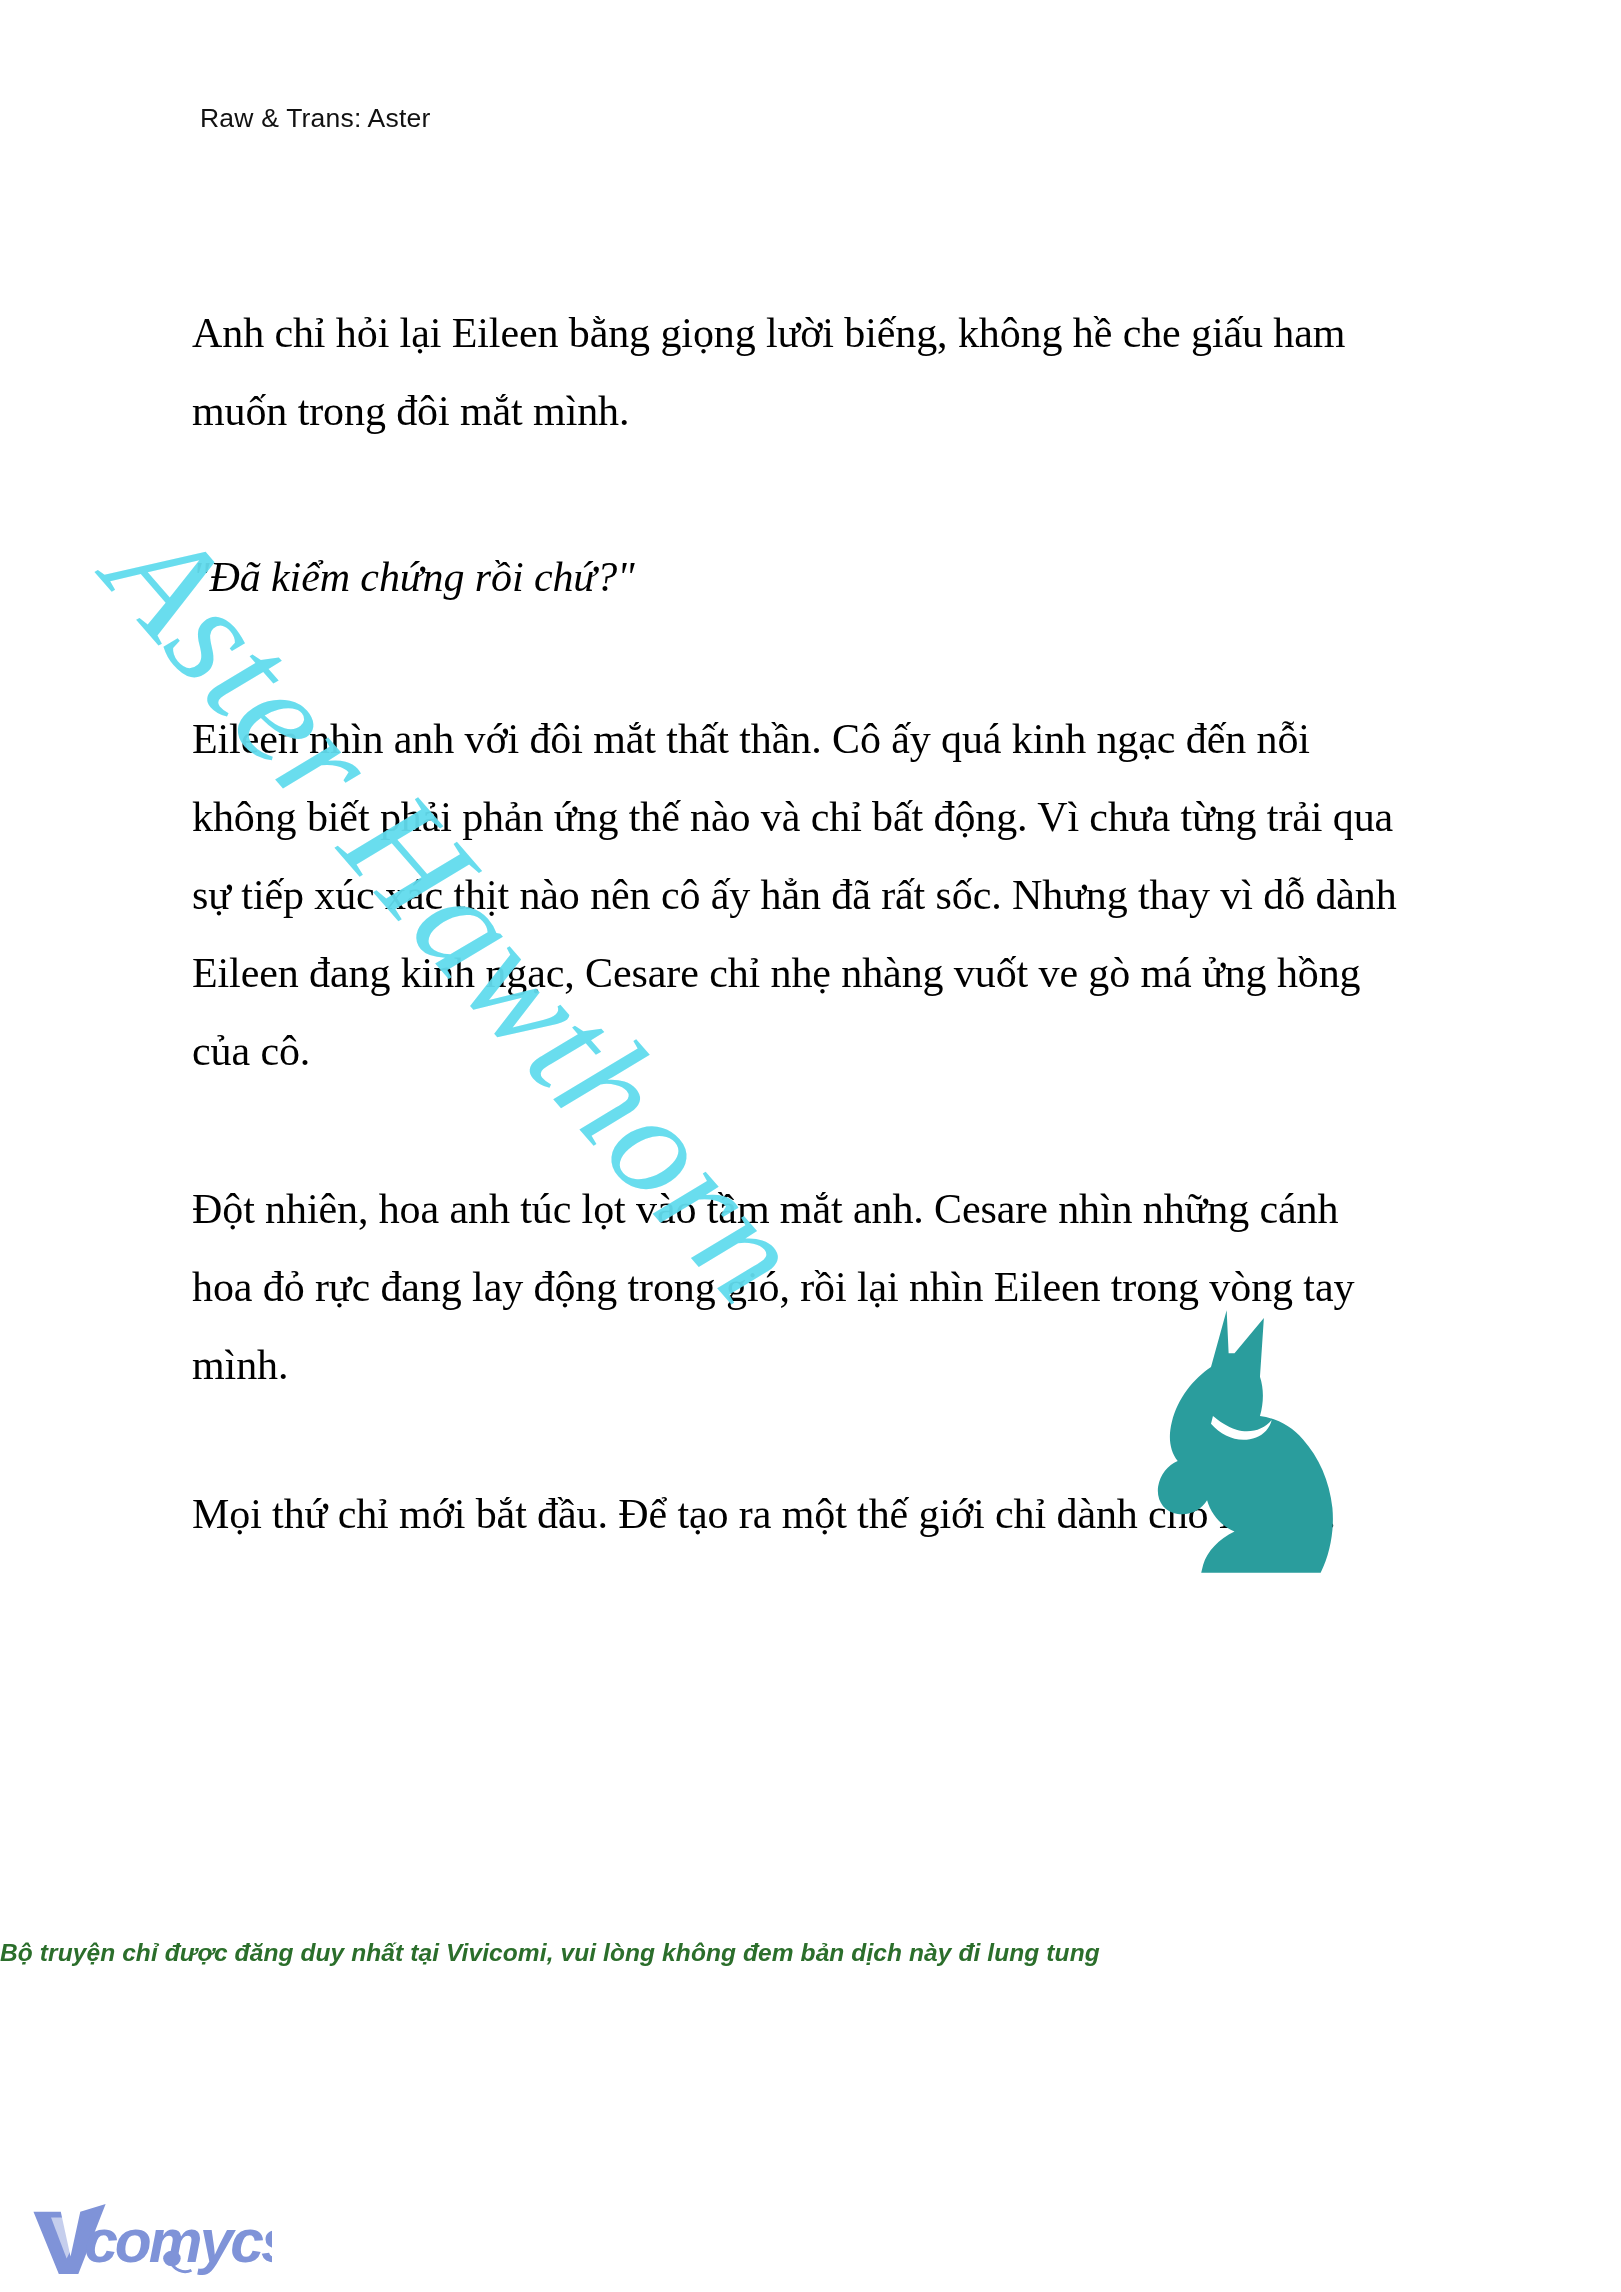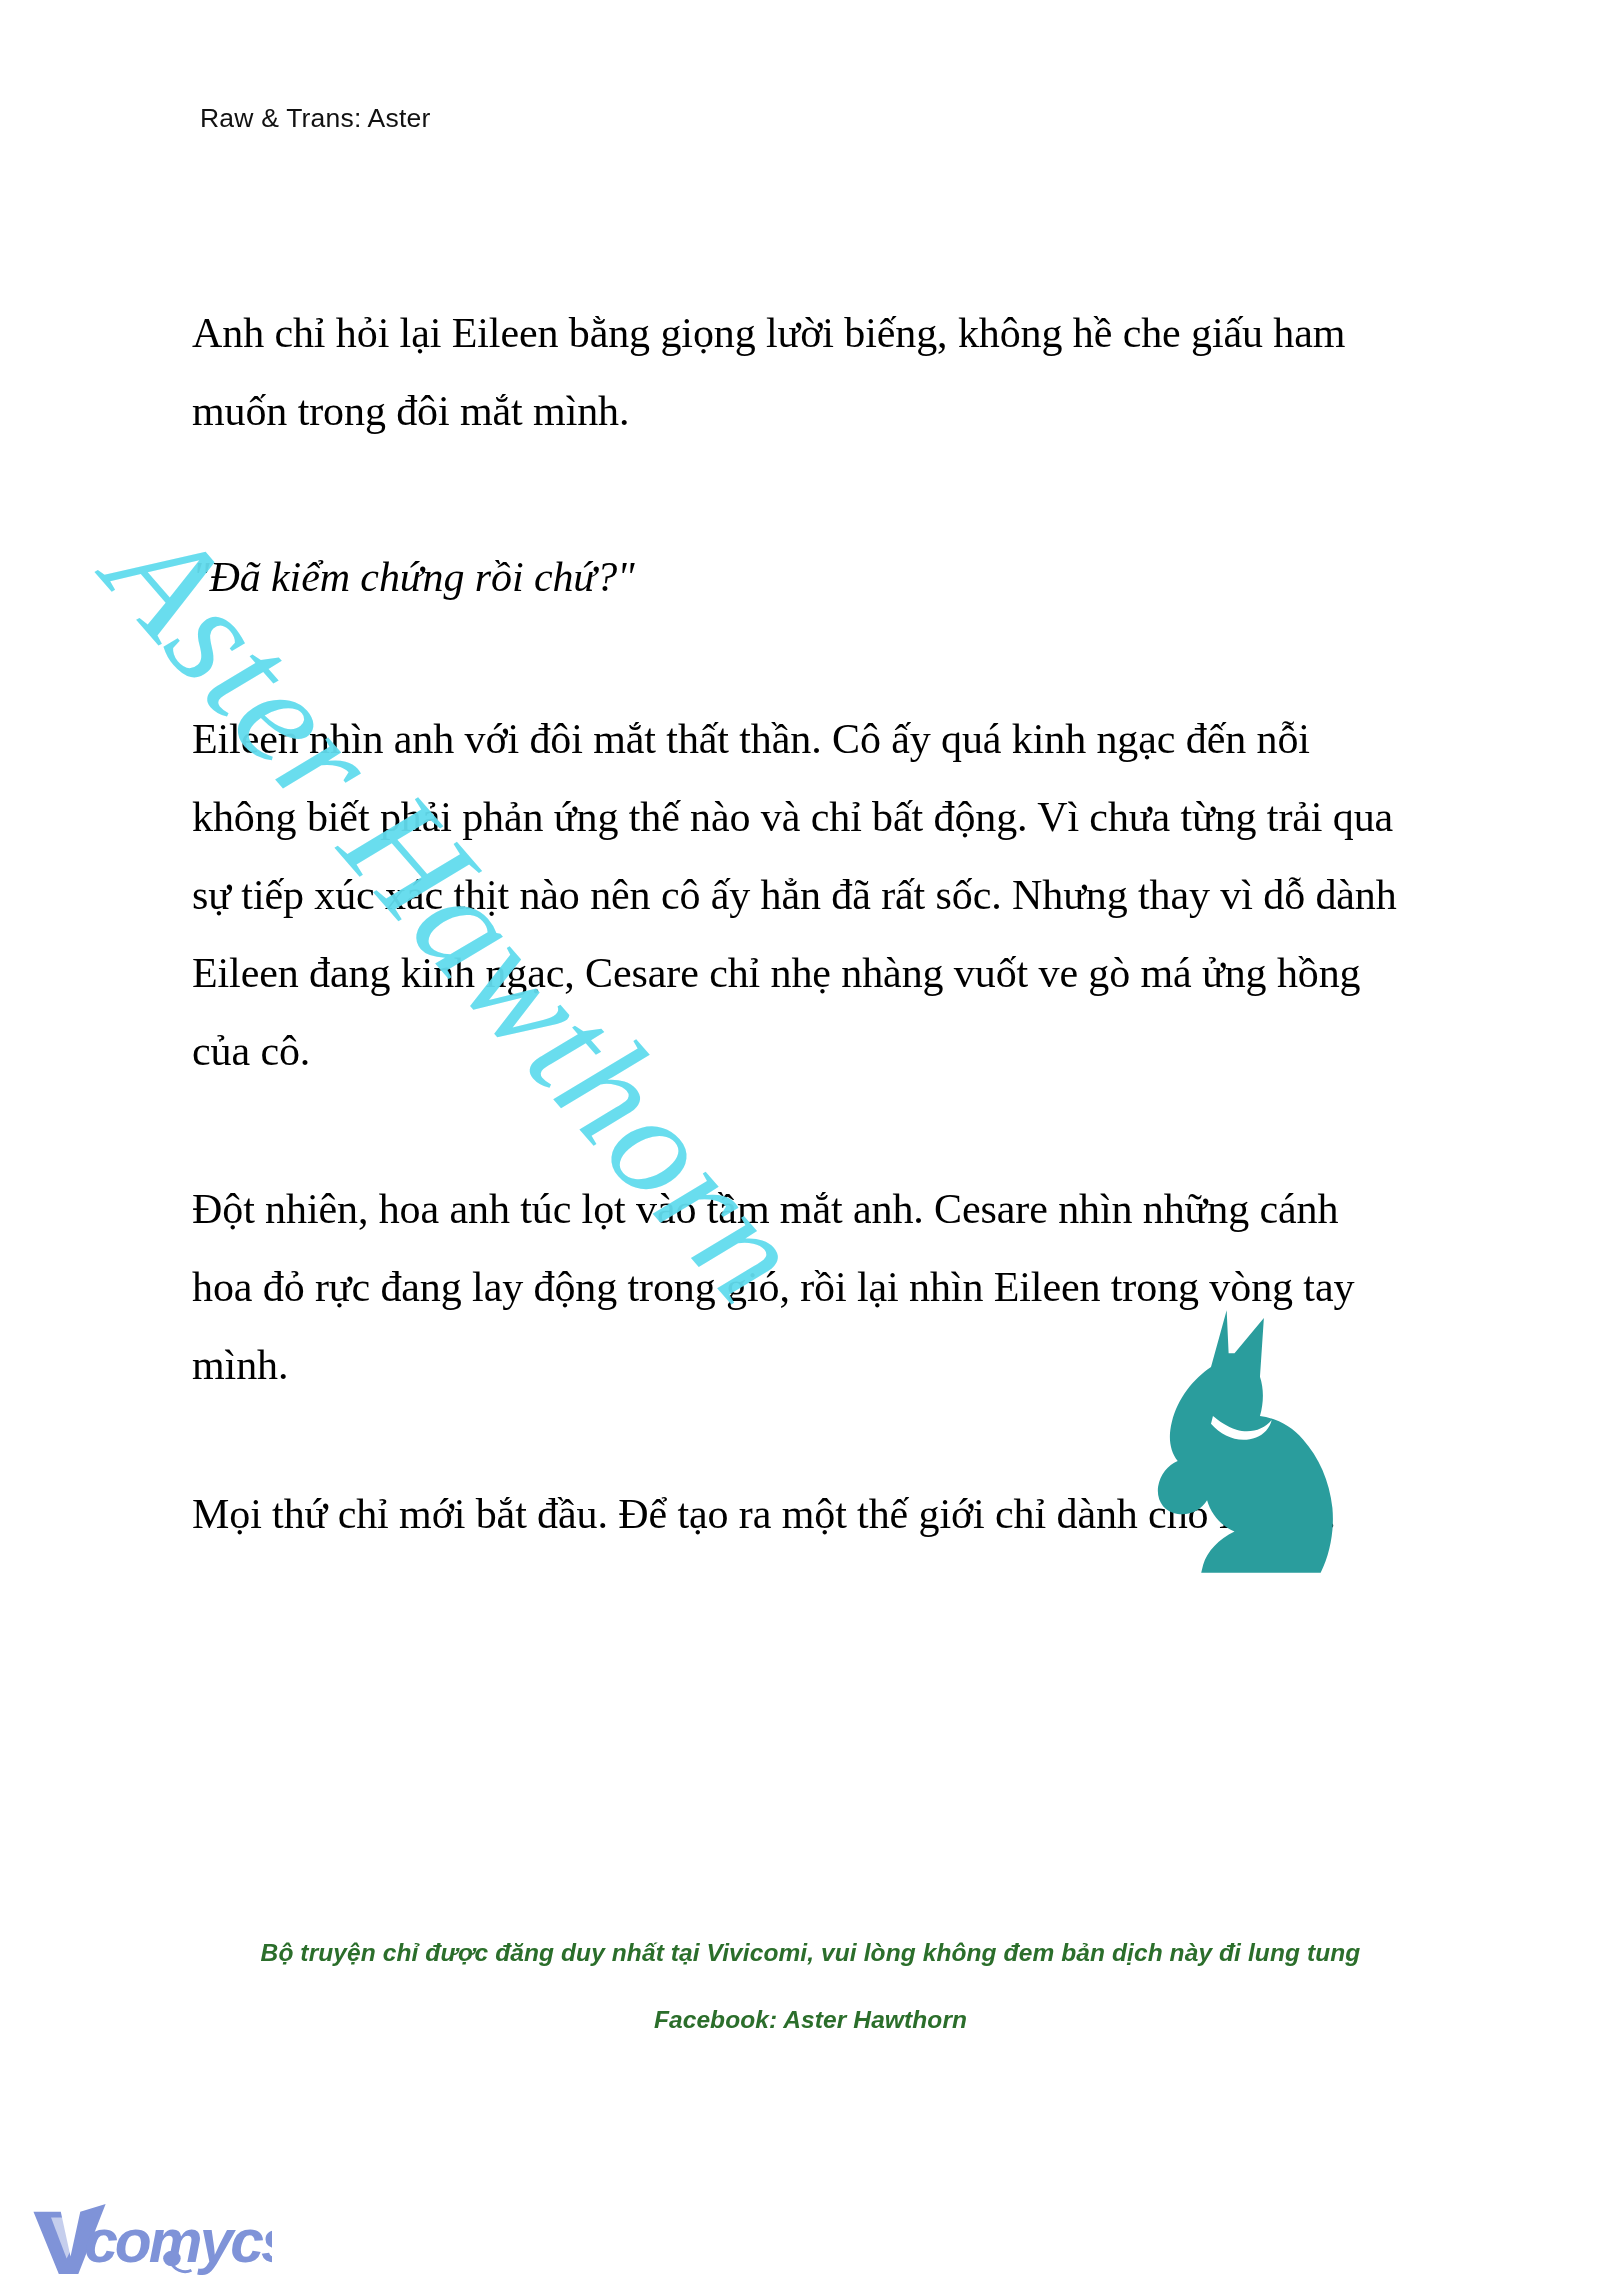--- a/index.html
+++ b/index.html
@@ -83,21 +83,21 @@
     z-index: 4;
     pointer-events: none;
   }
 
   
   .footer-note {
     position: absolute;
     left: 0;
     top: 1919px;
     width: 1621px;
-    text-align: center;
+    text-align: left;
   }
   .footer-line {
     font-family: "Liberation Sans", "DejaVu Sans", sans-serif;
     font-weight: bold;
     font-style: italic;
     font-size: 24.5px;
     color: #2b6e2b;
     line-height: 67px;
     letter-spacing: 0.1px;
   }
@@ -167,21 +167,20 @@
       M96,118
       C108,132 126,138 142,132
       C150,129 156,122 158,114
       C150,124 136,128 122,124
       C112,121 104,115 98,110
       Z"></path>
   </svg>
 
   <div class="footer-note">
     <div class="footer-line">Bộ truyện chỉ được đăng duy nhất tại Vivicomi, vui lòng không đem bản dịch này đi lung tung</div>
-    <div class="footer-line">Facebook: Aster Hawthorn</div>
   </div>
 
   <svg class="site-logo" viewBox="0 0 250 80">
     <path fill="#7f93d8" d="M6,12 L34,12 L44,58 L54,12 L80,4 L52,76 L32,76 Z"></path>
     <path fill="#ffffff" d="M24,18 L36,18 L44,52 L40,60 Z" opacity="0.55"></path>
     <text class="site-logo-text" x="58" y="64">comycs</text>
     <ellipse cx="148" cy="60" rx="9" ry="8" fill="#7f93d8"></ellipse>
     <path d="M146,62 C150,72 160,76 168,72" stroke="#7f93d8" stroke-width="3" fill="none"></path>
   </svg>
 

